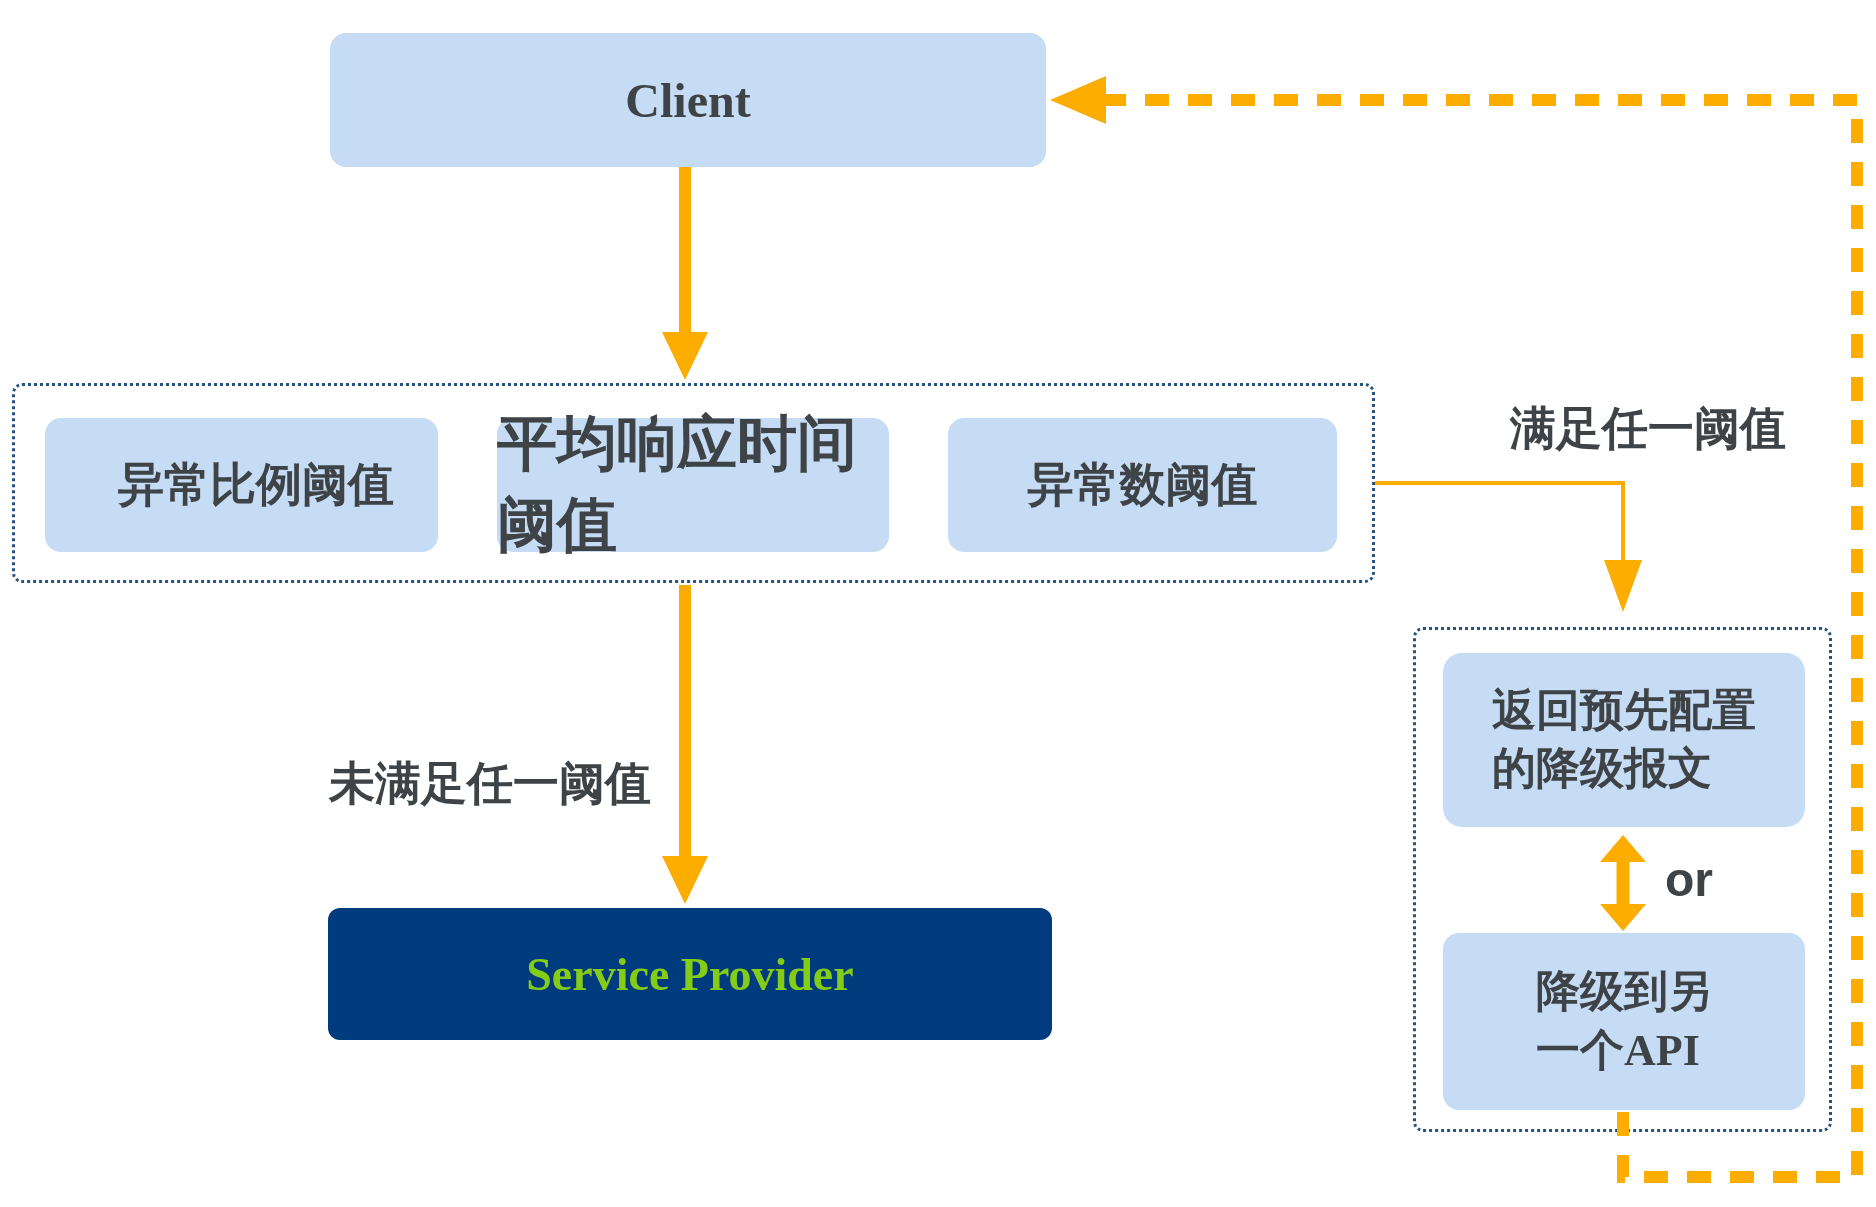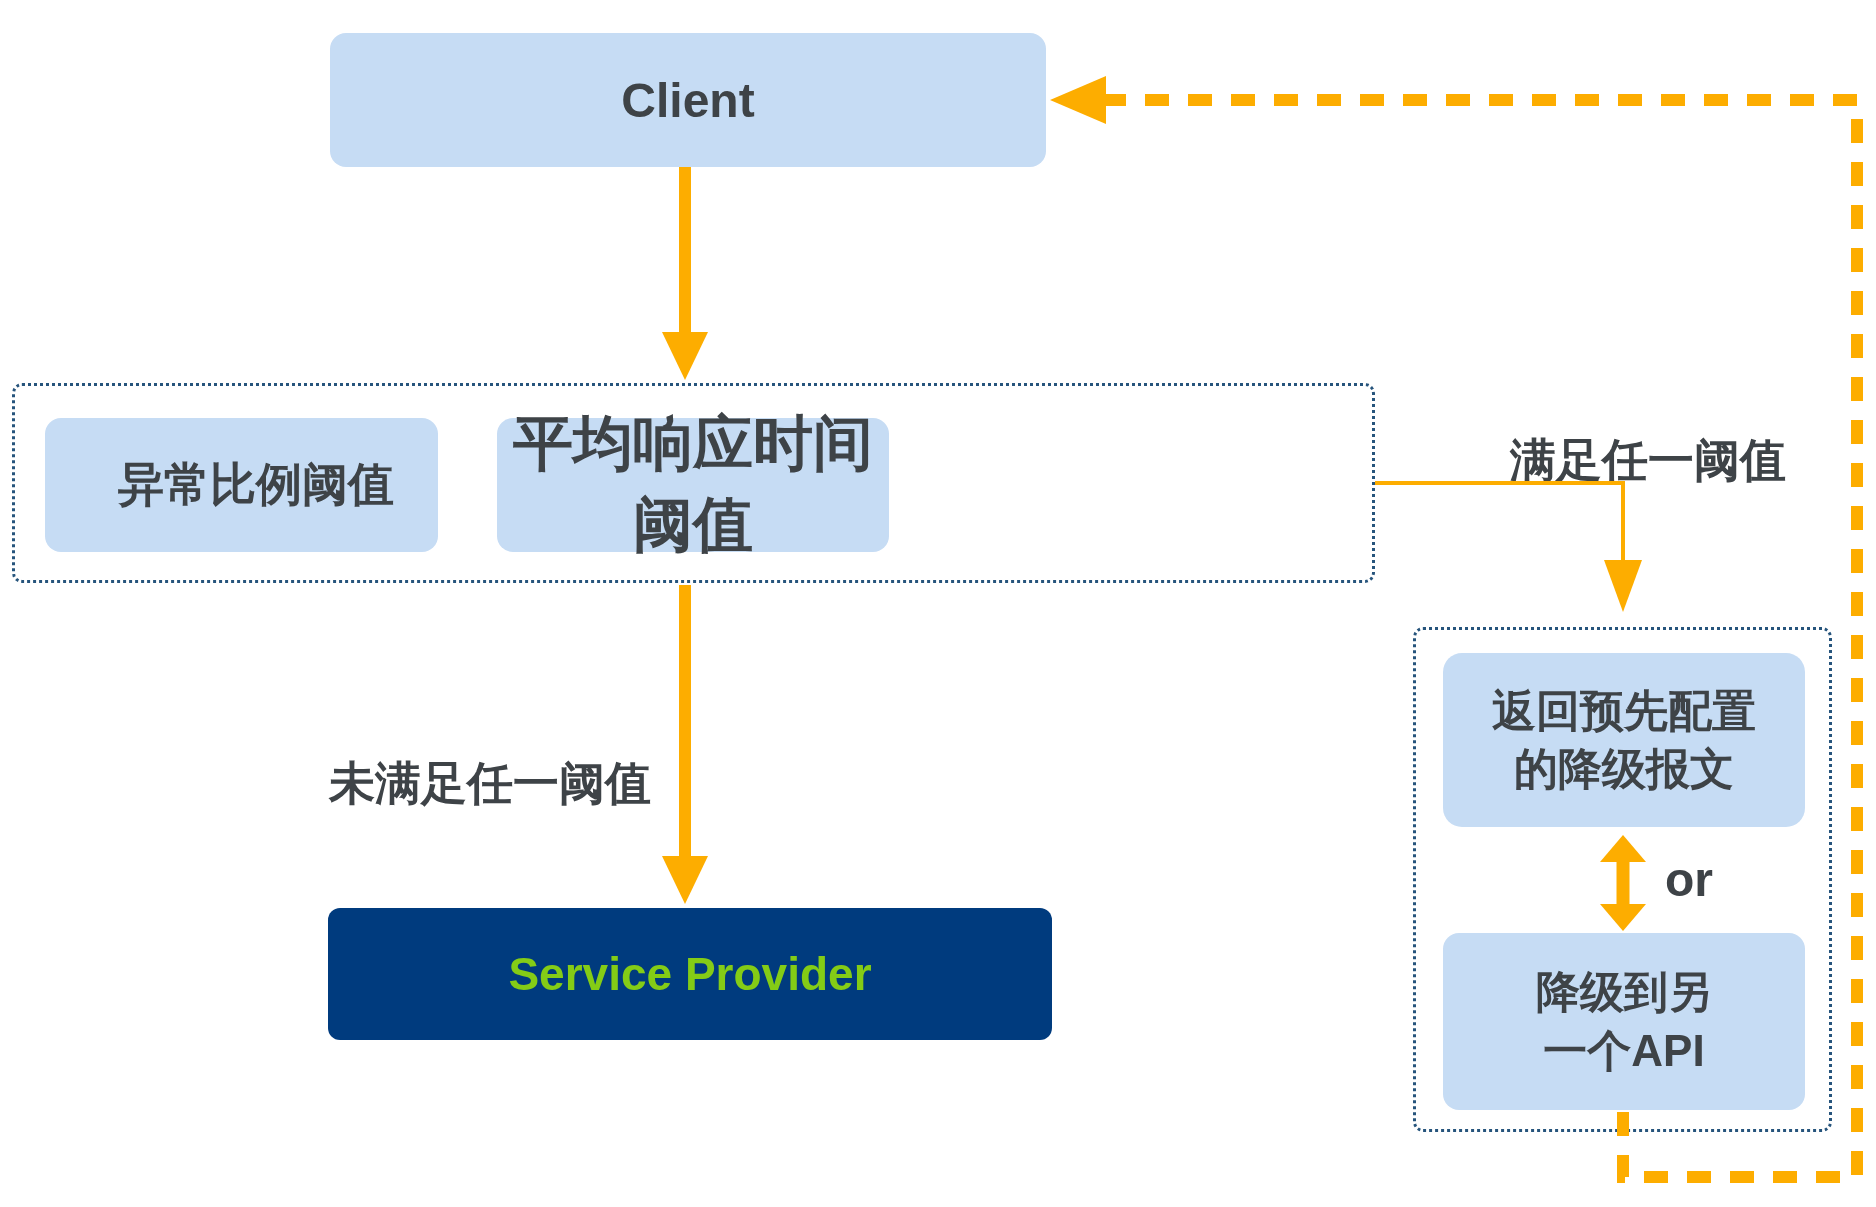--- a/index.html
+++ b/index.html
@@ -17,24 +17,25 @@
   }
 
   
   .node {
     position: absolute;
     background: #c6dcf4;
     border-radius: 16px;
     display: flex;
     align-items: center;
     justify-content: center;
-    text-align: center;
+    text-align: left;
     color: #3e4347;
     font-weight: 700;
     box-sizing: border-box;
+    font-family: Liberation Serif, serif;
   }
   .node.multiline { white-space: pre-line; line-height: 1.32; }
 
   .client-box      { left: 330px;  top: 33px;   width: 716px; height: 134px; font-size: 48px; }
   .threshold-box-1 { left: 45px;   top: 418px;  width: 393px; height: 134px; font-size: 46px; padding-left: 29px; }
   .threshold-box-2 { left: 497px;  top: 418px;  width: 392px; height: 134px; font-size: 60px; }
   .threshold-box-3 { left: 948px;  top: 418px;  width: 389px; height: 134px; font-size: 46px; }
   .provider-box {
     left: 328px; top: 908px; width: 724px; height: 132px;
     background: #003b7e; color: #84cc16; font-size: 46px; font-weight: 600;
@@ -55,21 +56,21 @@
   .fallback-container   { left: 1413px; top: 627px; width: 419px;  height: 505px; }
 
   
   .edge-label {
     position: absolute;
     transform: translate(-50%, -50%);
     color: #3e4347;
     font-weight: 600;
     white-space: nowrap;
   }
-  .label-meet     { left: 1648px; top: 429px; font-size: 46px; margin-top: 32px; }
+  .label-meet     { left: 1648px; top: 429px; font-size: 46px; }
   .label-not-meet { left: 490px;  top: 784px; font-size: 46px; }
   .label-or       { left: 1689px; top: 879px; font-size: 48px; }
 
   
   svg.connectors {
     position: absolute;
     left: 0; top: 0;
     width: 1876px;
     height: 1207px;
     pointer-events: none;
@@ -82,20 +83,21 @@
 
   <div class="dotted-container thresholds-container"></div>
   <div class="dotted-container fallback-container"></div>
 
   <div class="node client-box">Client</div>
 
   <div class="node threshold-box-1">异常比例阈值</div>
 
   <div class="node threshold-box-2">平均响应时间阈值</div>
 
+  <div class="node threshold-box-3">异常数阈值</div>
 
   <div class="node provider-box">Service Provider</div>
 
   <div class="node multiline fallback-box-1">返回预先配置
 的降级报文</div>
 
   <div class="node multiline fallback-box-2">降级到另
 一个API</div>
 
   <div class="edge-label label-meet">满足任一阈值</div>

